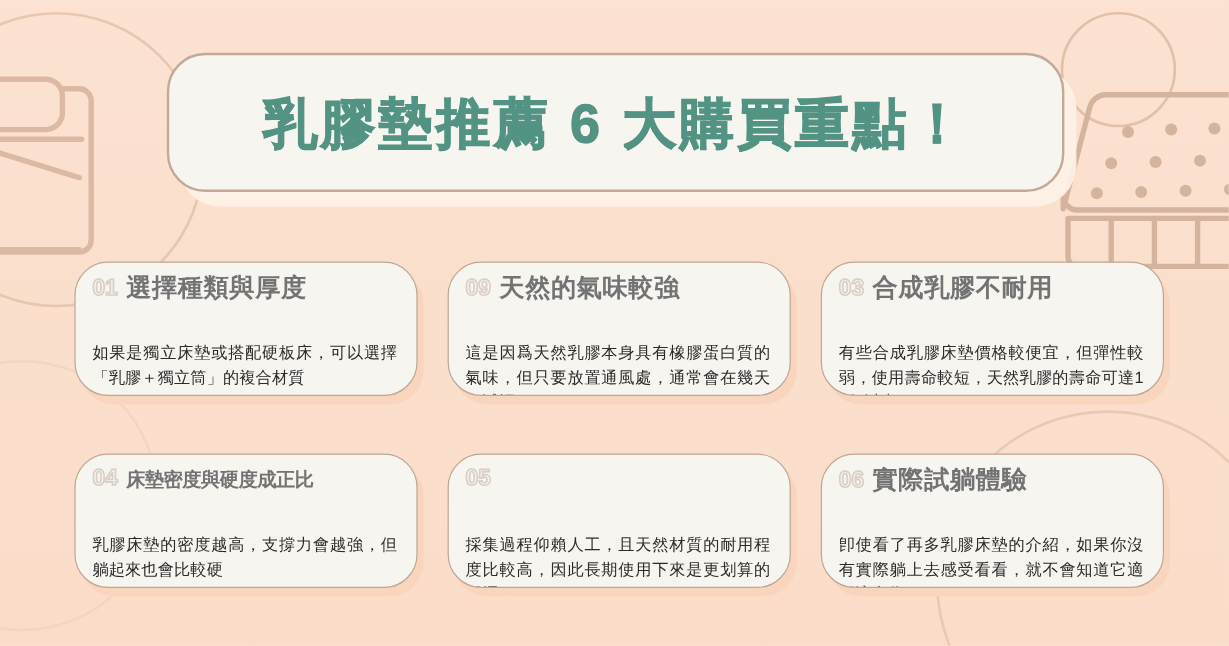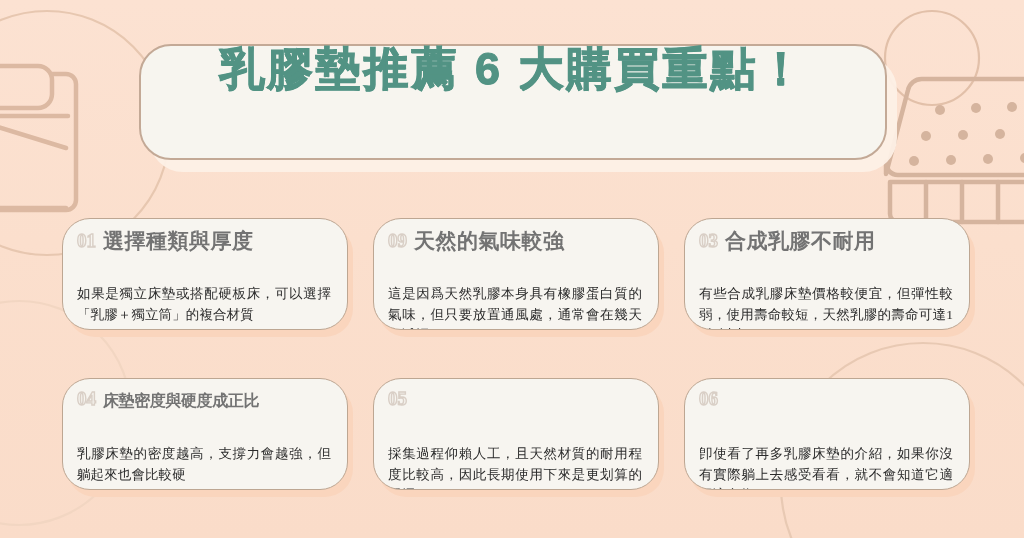--- a/index.html
+++ b/index.html
@@ -62,20 +62,21 @@
     background: #fdf0e6;
     opacity: .95;
   }
   .title-banner .banner-frame {
     position: absolute;
     inset: 0;
     border-radius: 32px;
     border: 2px solid #c3a996;
     background: #f7f5ef;
     display: flex;
+    align-items: center;
     justify-content: center;
   }
   .title-text {
     font-size: 45px;
     font-weight: 700;
     letter-spacing: 3px;
     color: #529384;
     white-space: nowrap;
     line-height: 1;
     -webkit-text-stroke: 1px #529384;
@@ -93,21 +94,20 @@
     grid-template-rows: repeat(2, 112px);
     column-gap: 25px;
     row-gap: 48px;
     z-index: 2;
   }
 
   .tip-card {
     position: relative;
     width: 286px;
     height: 112px;
-    font-family: Liberation Serif, serif;
   }
   
   .tip-card::before {
     content: "";
     position: absolute;
     left: 5px;
     top: 7px;
     width: 286px;
     height: 112px;
     border-radius: 28px;
@@ -289,19 +289,20 @@
           <span class="card-num">05</span>
         </div>
         <p class="card-desc">採集過程仰賴人工，且天然材質的耐用程度比較高，因此長期使用下來是更划算的選擇</p>
       </div>
     </div>
 
     <div class="tip-card">
       <div class="card-body">
         <div class="card-head">
           <span class="card-num">06</span>
+          <span class="card-title">實際試躺體驗</span>
         </div>
         <p class="card-desc">卽使看了再多乳膠床墊的介紹，如果你沒有實際躺上去感受看看，就不會知道它適不適合你</p>
       </div>
     </div>
 
   </div>
 </div>
 
 </body></html>

